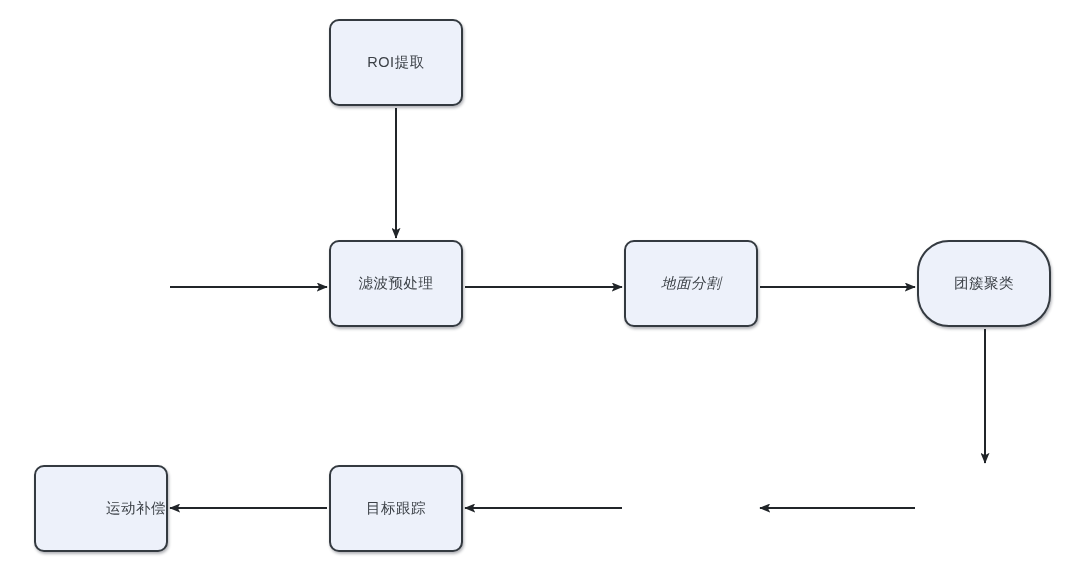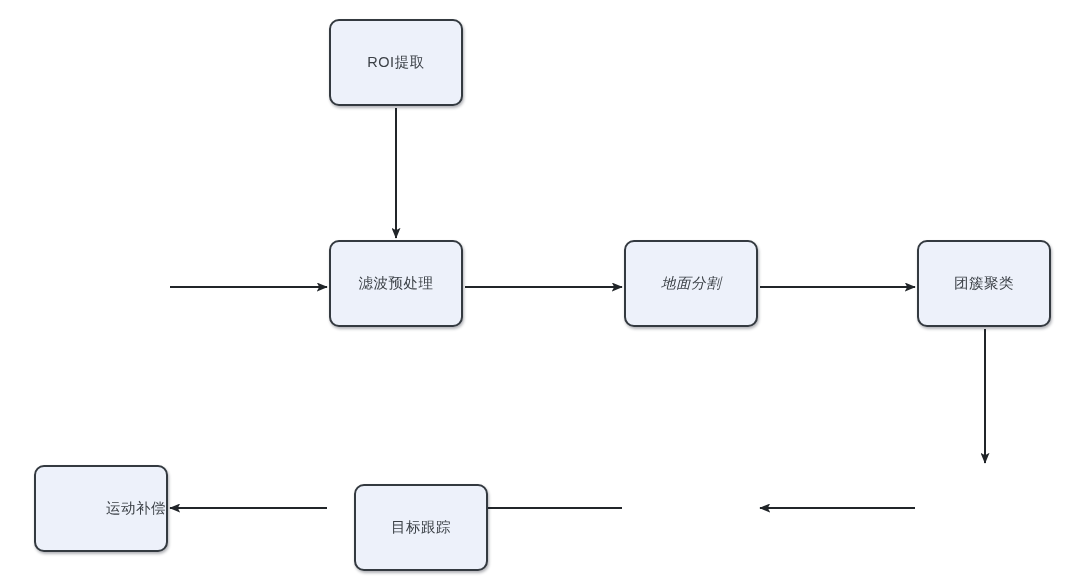--- a/index.html
+++ b/index.html
@@ -87,27 +87,27 @@
 
 
   <div class="node" style="left:329px; top:240px;">
     <span class="node-label">滤波预处理</span>
   </div>
 
   <div class="node" style="left:624px; top:240px;font-style:italic;">
     <span class="node-label">地面分割</span>
   </div>
 
-  <div class="node" style="left:917px; top:240px;">
+  <div class="node" style="left:917px; top:240px;border-radius:32px;">
     <span class="node-label">团簇聚类</span>
   </div>
 
 
 
-  <div class="node" style="left:329px; top:484px;margin-left:25px;">
+  <div class="node" style="left:329px; top:465px;">
     <span class="node-label">目标跟踪</span>
   </div>
 
   <div class="node" style="left:34px; top:465px;justify-content:flex-end;">
     <span class="node-label">运动补偿</span>
   </div>
 
 </div>
 
 </body></html>

